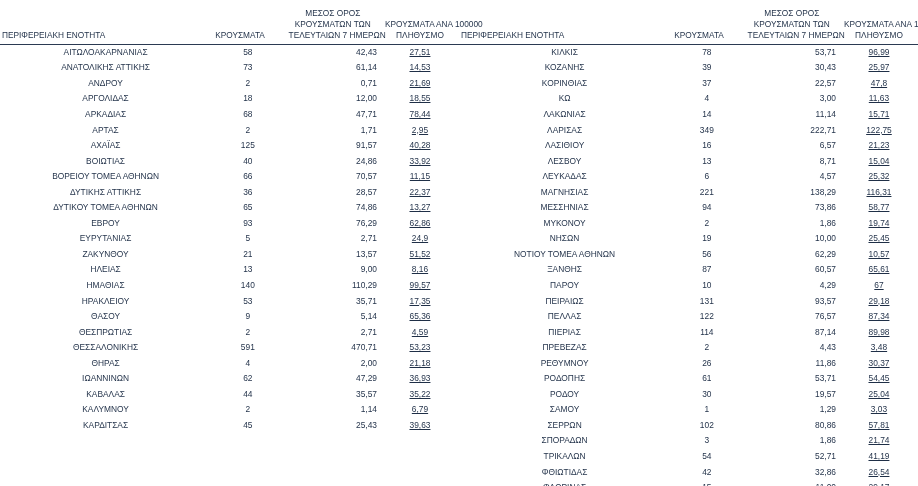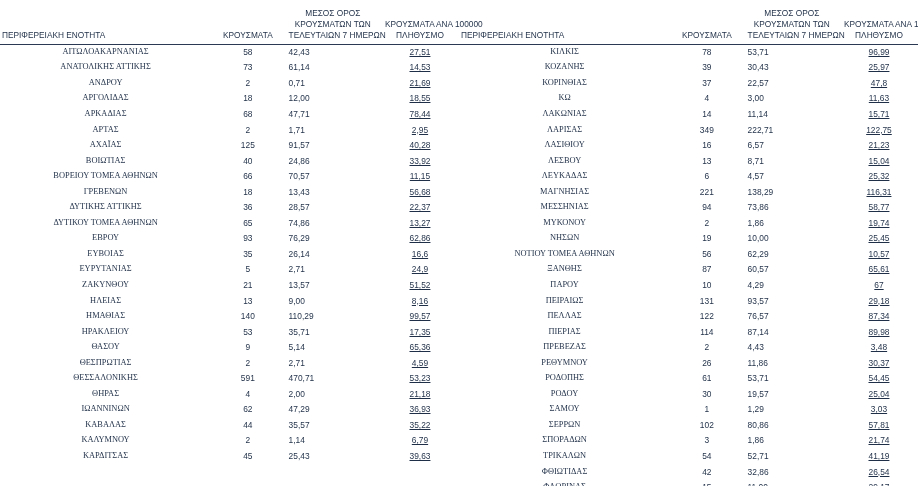--- a/index.html
+++ b/index.html
@@ -44,38 +44,38 @@
     font-size: 8.3px;
     line-height: 11.2px;
     color: #1f2f47;
     vertical-align: bottom;
     padding: 0 4px 2px 4px;
     border-bottom: 1px solid #2b3a52;
     height: 44px;
     margin-top: 44px;
   }
   thead th.h-name  { text-align: left; padding-left: 2px; }
-  thead th.h-cases { text-align: center; }
+  thead th.h-cases { text-align: left; }
   thead th.h-avg   { text-align: center; }
   thead th.h-per   { text-align: center; }
 
   thead th .hl { display: block; white-space: nowrap; }
 
   tbody td {
     font-size: 8.4px;
     line-height: 10px;
     height: 15.55px;
     padding: 0 4px;
     color: #1f2f47;
     white-space: nowrap;
     overflow: hidden;
   }
-  tbody td.v-name  { text-align: center; font-family: Liberation Serif, serif; }
+  tbody td.v-name  { text-align: center; }
   tbody td.v-cases { text-align: center; margin-top: 17px; }
-  tbody td.v-avg   { text-align: left; }
+  tbody td.v-avg   { text-align: right; }
   tbody td.v-per   { text-align: center; text-decoration: underline; }
 </style>
 </head>
 <body>
 
 <div class="sheet">
 
   <div class="panel">
     <table class="grid">
       <colgroup>
@@ -152,48 +152,36 @@
             <td class="v-avg">24,86</td>
             <td class="v-per">33,92</td>
           </tr>
           <tr>
             <td class="v-name">ΒΟΡΕΙΟΥ ΤΟΜΕΑ ΑΘΗΝΩΝ</td>
             <td class="v-cases">66</td>
             <td class="v-avg">70,57</td>
             <td class="v-per">11,15</td>
           </tr>
           <tr>
-            <td class="v-name">ΓΡΕΒΕΝΩΝ</td>
-            <td class="v-cases">18</td>
-            <td class="v-avg">13,43</td>
-            <td class="v-per">56,68</td>
-          </tr>
-          <tr>
             <td class="v-name">ΔΥΤΙΚΗΣ ΑΤΤΙΚΗΣ</td>
             <td class="v-cases">36</td>
             <td class="v-avg">28,57</td>
             <td class="v-per">22,37</td>
           </tr>
           <tr>
             <td class="v-name">ΔΥΤΙΚΟΥ ΤΟΜΕΑ ΑΘΗΝΩΝ</td>
             <td class="v-cases">65</td>
             <td class="v-avg">74,86</td>
             <td class="v-per">13,27</td>
           </tr>
           <tr>
             <td class="v-name">ΕΒΡΟΥ</td>
             <td class="v-cases">93</td>
             <td class="v-avg">76,29</td>
             <td class="v-per">62,86</td>
-          </tr>
-          <tr>
-            <td class="v-name">ΕΥΒΟΙΑΣ</td>
-            <td class="v-cases">35</td>
-            <td class="v-avg">26,14</td>
-            <td class="v-per">16,6</td>
           </tr>
           <tr>
             <td class="v-name">ΕΥΡΥΤΑΝΙΑΣ</td>
             <td class="v-cases">5</td>
             <td class="v-avg">2,71</td>
             <td class="v-per">24,9</td>
           </tr>
           <tr>
             <td class="v-name">ΖΑΚΥΝΘΟΥ</td>
             <td class="v-cases">21</td>

